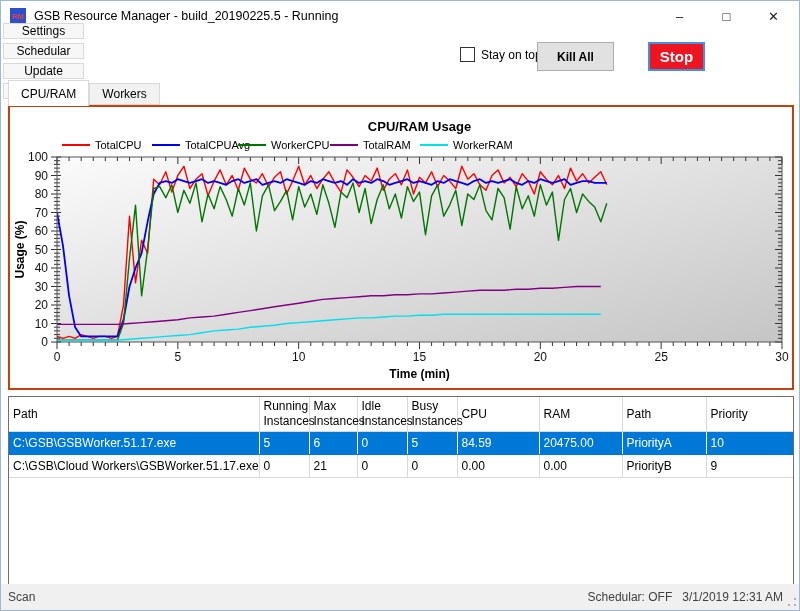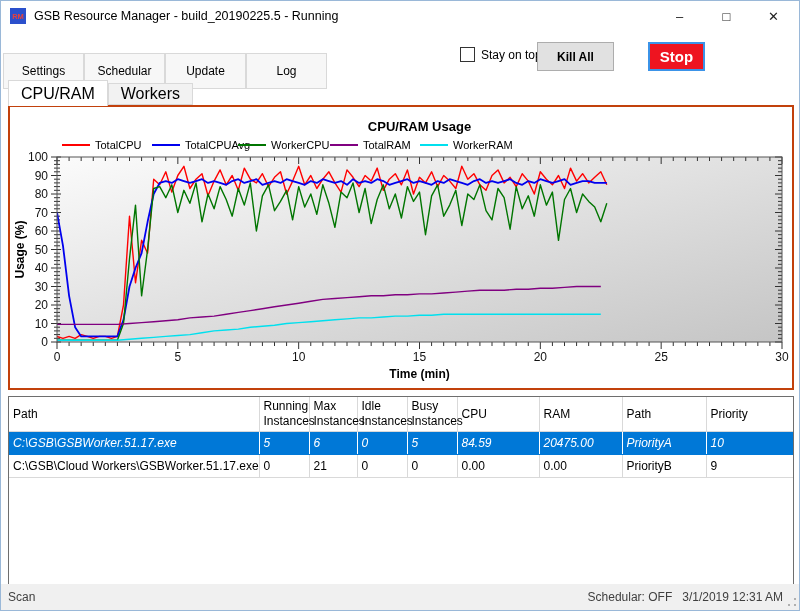--- a/index.html
+++ b/index.html
@@ -10,52 +10,52 @@
   }
   
   .titlebar{position:absolute;left:0;top:0;width:100%;height:30px;background:#ffffff;display:flex;align-items:center;}
   .app-icon{width:16px;height:16px;margin-left:9px;background:#2b50cc;color:#e8413a;
     font-size:7.5px;font-weight:bold;display:flex;align-items:center;justify-content:center;flex:0 0 auto;}
   .title-text{margin-left:8px;font-size:12.5px;color:#000;white-space:nowrap;}
   .win-controls{position:absolute;right:2px;top:0;height:30px;display:flex;}
   .win-btn{width:47px;height:30px;display:flex;align-items:center;justify-content:center;
     font-size:13px;color:#222;cursor:default;}
   
-  .tabstrip{position:absolute;left:2px;top:48px;height:46px;display:flex;align-items:flex-start;}
+  .tabstrip{position:absolute;left:2px;top:18px;height:46px;display:flex;align-items:flex-start;flex-direction:column;}
   .tab{width:81px;height:36px;margin-top:4px;box-sizing:border-box;border:1px solid #d9d9d9;
     background:#f7f7f7;display:flex;align-items:center;justify-content:center;font-size:12px;color:#000;}
   .tab.selected{width:83px;height:45px;margin-top:0;background:#ffffff;border-bottom:none;z-index:3;position:relative;}
   .checkbox-row{position:absolute;left:447px;top:46px;display:flex;align-items:center;padding-left:12px;}
   .checkbox{width:13px;height:13px;border:1px solid #333;background:#fff;}
   .checkbox-label{margin-left:6px;font-size:12px;color:#000;}
   .killall-btn{position:absolute;left:536px;top:41px;width:77px;height:29px;background:#e1e1e1;
     border:1px solid #adadad;font-family:"Liberation Sans",sans-serif;font-size:12px;font-weight:bold;color:#000;
     display:flex;align-items:center;justify-content:center;box-sizing:border-box;}
   .stop-btn{position:absolute;left:647px;top:41px;width:57px;height:29px;background:#ee1420;
     border:2px solid #3b93e8;font-family:"Liberation Sans",sans-serif;font-size:15px;font-weight:bold;color:#ffffff;
     display:flex;align-items:center;justify-content:center;box-sizing:border-box;}
   
   .subtabs{position:absolute;left:7px;top:79px;display:flex;align-items:flex-start;z-index:2;}
   .subtab{box-sizing:border-box;border:1px solid #d9d9d9;background:#f2f2f2;height:22px;margin-top:3px;
-    display:flex;align-items:center;justify-content:center;font-size:16px;color:#000;padding:0 12px;}
+    display:flex;align-items:center;justify-content:center;font-size:12px;color:#000;padding:0 12px;}
   .subtab.selected{background:#ffffff;height:26px;margin-top:0;border-bottom:none;position:relative;z-index:2;}
   
   .chart-panel{position:absolute;left:7px;top:104px;width:786px;height:285px;box-sizing:border-box;
     border:2px solid #c2410c;background:#ffffff;}
   .chart-panel svg{display:block;}
   
   .table-panel{position:absolute;left:7px;top:395px;width:786px;height:189px;box-sizing:border-box;
     border:1px solid #6e6e6e;background:#ffffff;overflow:hidden;}
   table.grid{border-collapse:collapse;table-layout:fixed;width:784px;font-size:12px;color:#000;}
   table.grid th{font-weight:normal;text-align:left;vertical-align:middle;padding:2px 4px;height:30px;
     border-right:1px solid #d9d9d9;border-bottom:1px solid #d9d9d9;white-space:pre-line;line-height:1.25;}
   table.grid td{padding:2px 4px;height:18px;border-right:1px solid #d9d9d9;border-bottom:1px solid #d9d9d9;
     white-space:nowrap;overflow:hidden;}
   table.grid tr.selected td{background:#0078d7;color:#ffffff;border-right-color:rgba(255,255,255,.35);
-    border-bottom-color:#0078d7;font-style:italic;}
+    border-bottom-color:#0078d7;}
   
   .statusbar{position:absolute;left:0;bottom:0;width:100%;height:26px;background:#f0f0f0;
     display:flex;align-items:center;font-size:12px;color:#404040;}
   .status-left{margin-left:7px;}
   .status-right{position:absolute;right:16px;display:flex;gap:10px;align-items:center;}
   .grip{position:absolute;right:2px;bottom:3px;width:10px;height:10px;}
 </style>
 </head>
 <body>
 

